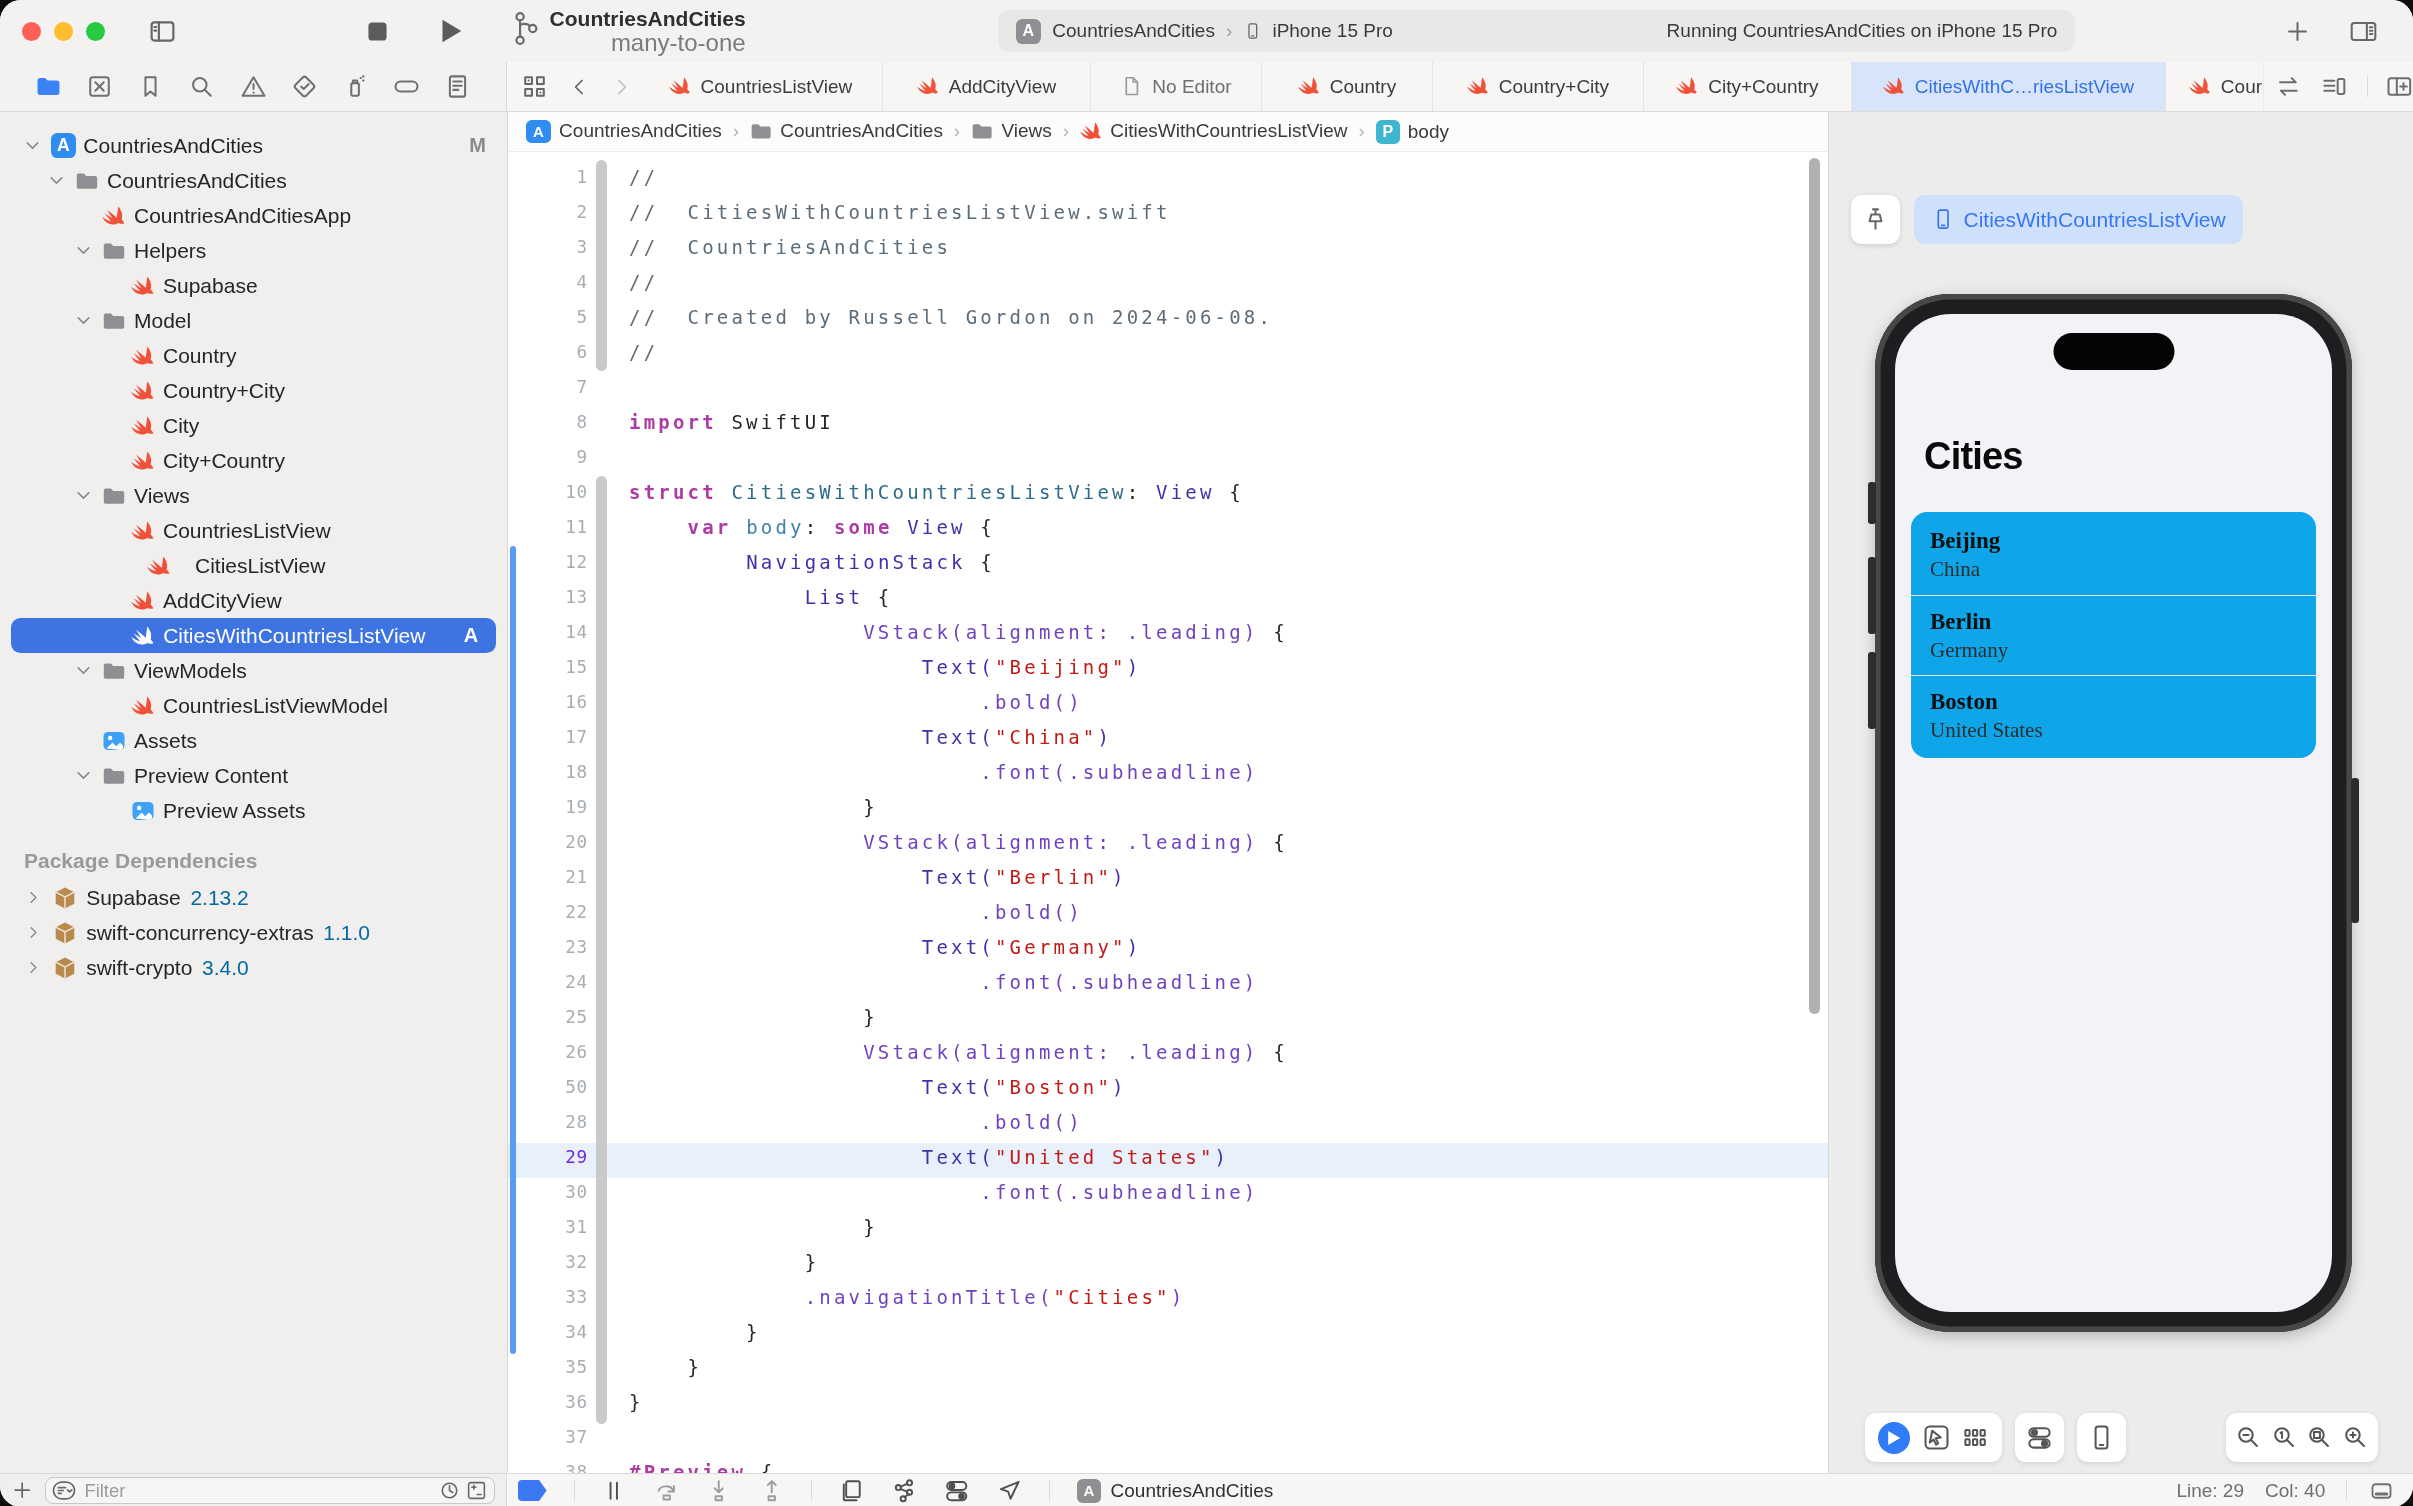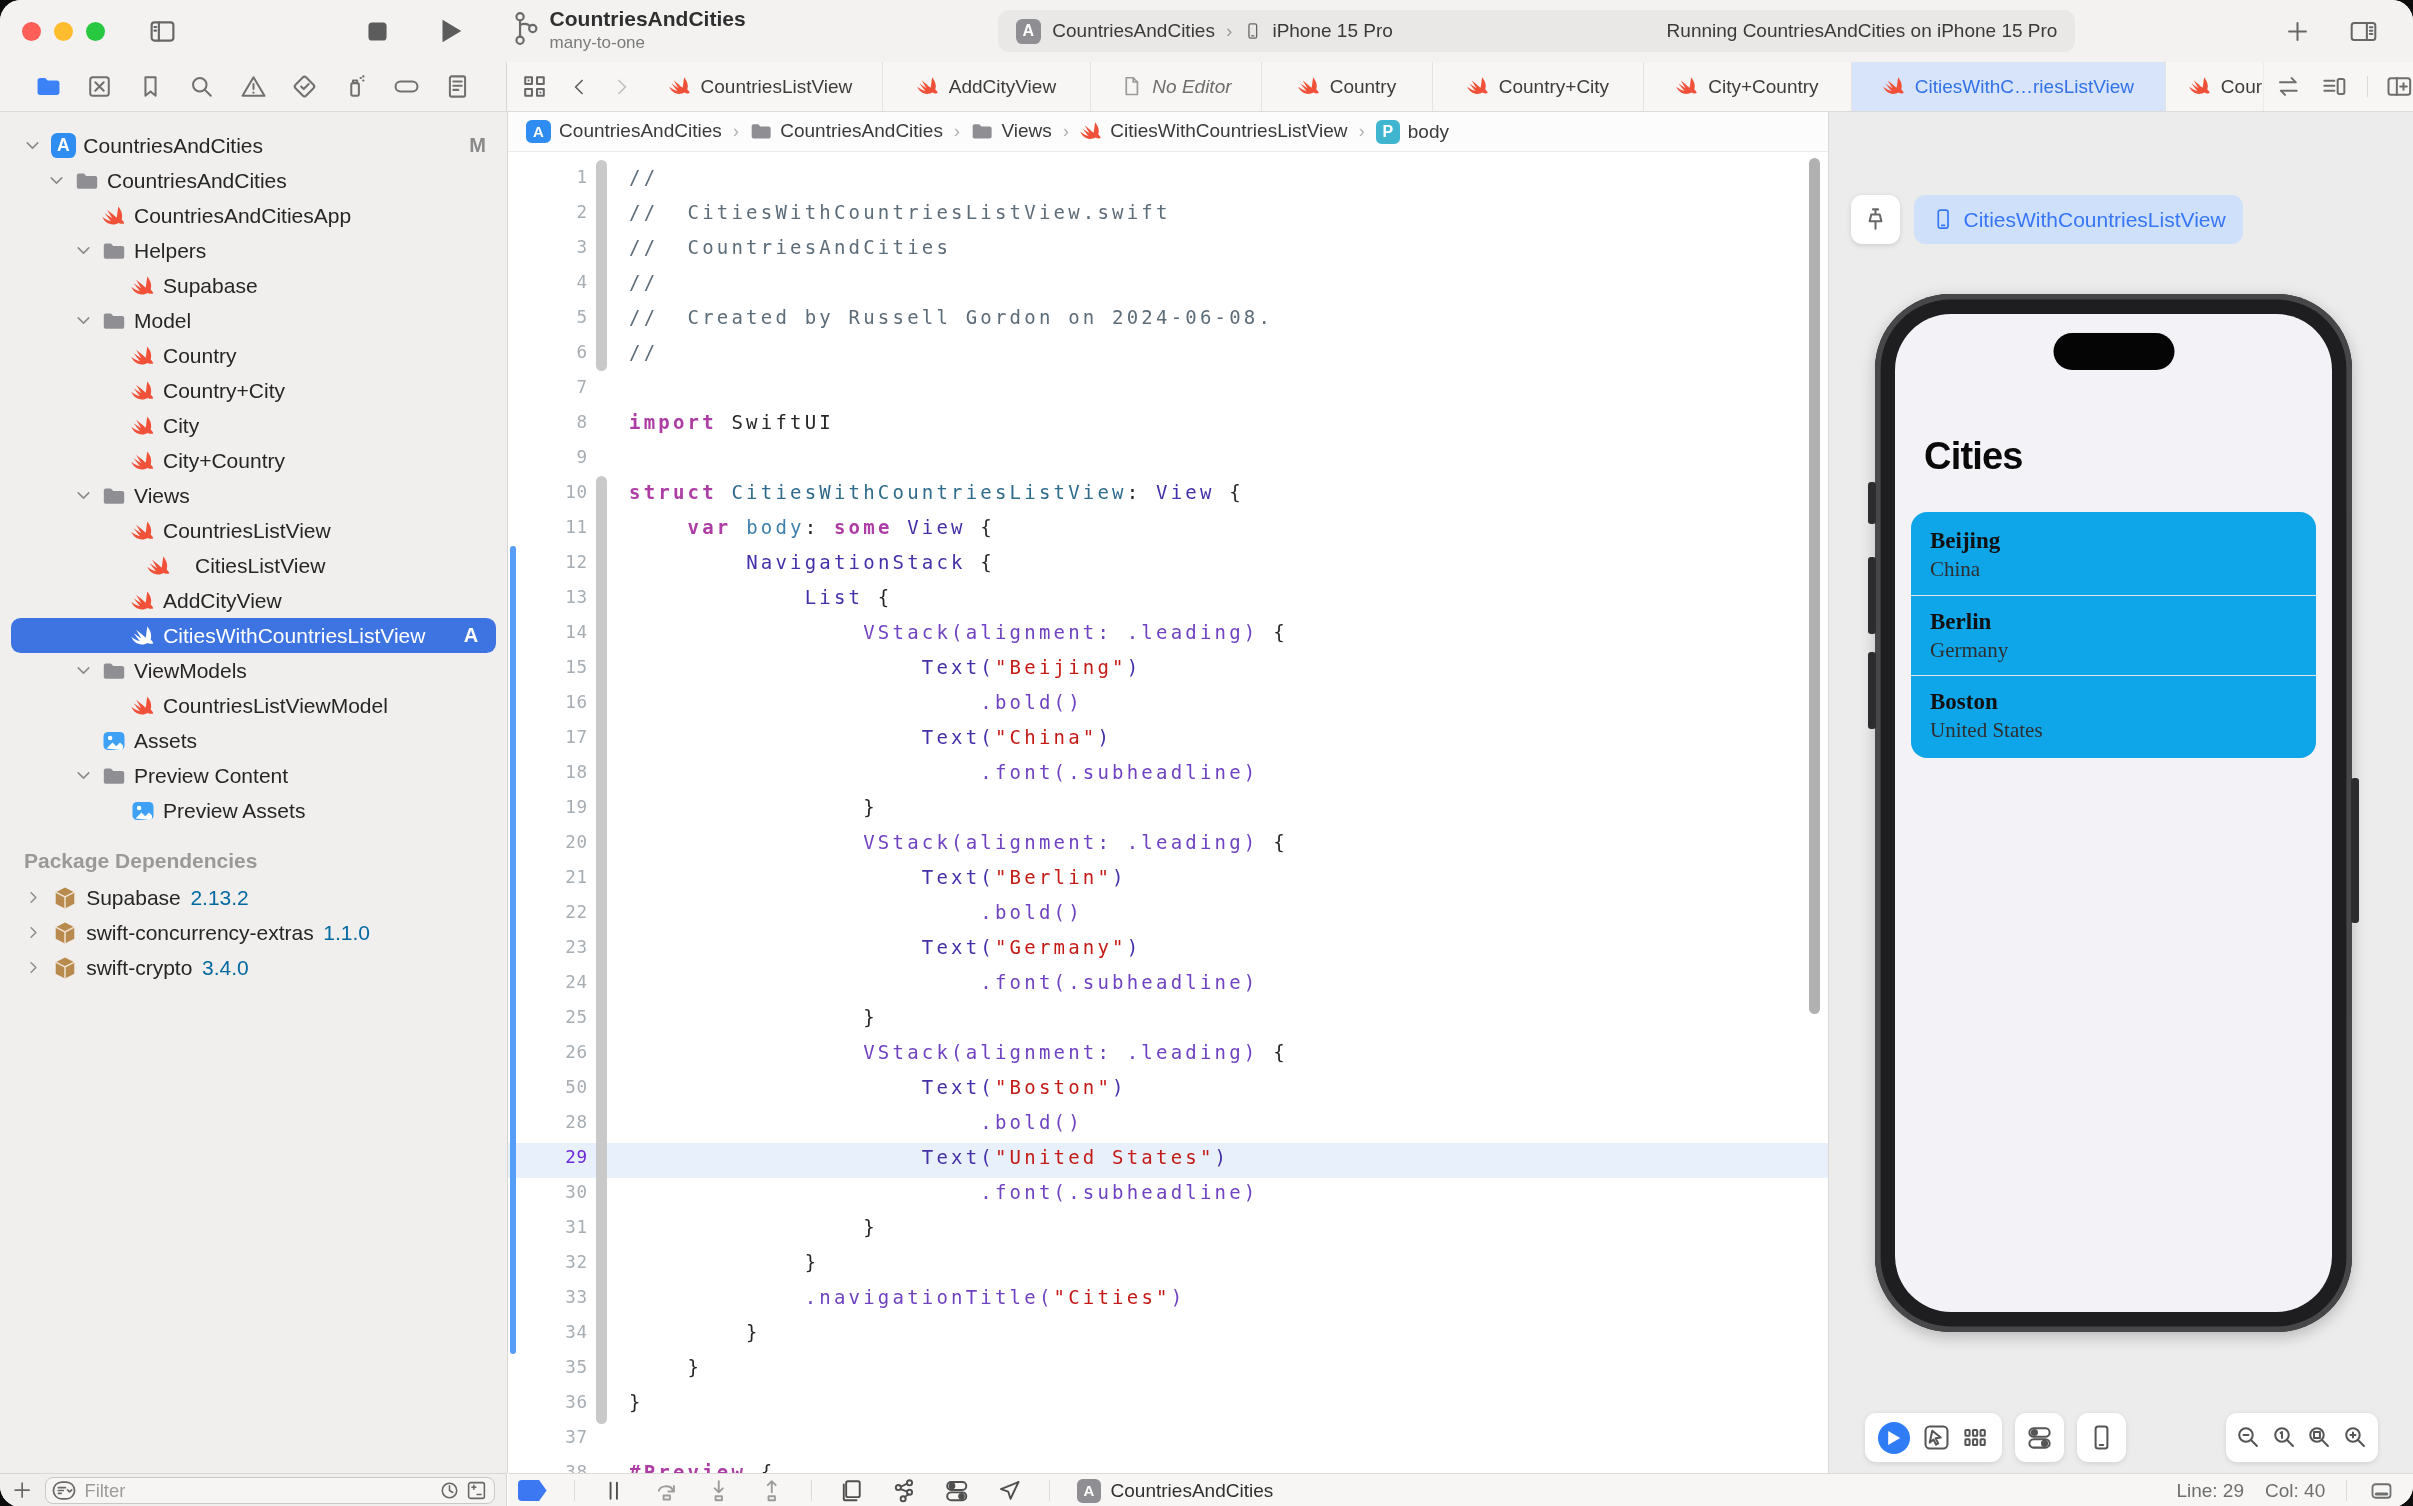--- a/index.html
+++ b/index.html
@@ -11,21 +11,21 @@
 
   
   #titlebar{left:0;top:0;width:2413px;height:62px;background:#f3f2f1;border-bottom:0.8px solid #dedddc;}
   .light{position:absolute;top:21.5px;width:19px;height:19px;border-radius:50%;}
   #toolbar-side-toggle{left:148px;top:17px;width:29px;height:29px;}
   #stop-btn{left:363px;top:17px;width:29px;height:29px;color:#5c5c5c;}
   #play-btn{left:435px;top:15px;width:30px;height:32px;color:#5c5c5c;}
   #scheme{left:511px;top:6.4px;display:flex;gap:9.6px;}
   #scheme .branch{width:29px;height:45px;color:#6a6a6a;}
   #scheme-title{font-size:21px;font-weight:bold;color:#2f2f2f;line-height:25.5px;}
-  #scheme-sub{font-size:17px;color:#7b7b7b;line-height:22.3px;}
+  #scheme-sub{font-size:24px;color:#7b7b7b;line-height:22.3px;text-align:right;}
   #device-pill{left:998px;top:10.4px;width:1077px;height:42px;background:#e9e8e7;border-radius:11.2px;
                display:flex;align-items:center;gap:11.2px;padding:0 17.6px;box-sizing:border-box;font-size:19px;color:#3a3a3a;}
   .dark-badge{background:#8e8e93;color:#fff;border-radius:6.4px;font-weight:bold;display:flex;align-items:center;justify-content:center;}
   #pill-app-badge{width:25.5px;height:25.5px;font-size:16px;}
   .pill-sep{color:#9a9a9a;font-size:19px;}
   #pill-status{margin-left:auto;}
   #add-tab-btn{left:2284px;top:17.6px;width:27px;height:27px;}
   #inspector-btn{left:2345px;top:17.6px;width:37px;height:27px;}
 
   
@@ -282,21 +282,21 @@
             <span>CountriesListView</span>
           </div>
           <div class="tab" style="flex-basis: 208px;">
             <span class="ic">
               <svg viewBox="0 0 16 16" class="swifticon">
                 <path fill="#f05138" d="M10.9 1.6c2.4 3 3.1 6.2 2.2 8.7.9.9 1.6 2 1.8 2.5-.7.5-2.3.6-3.7-.2-1.1.6-2.4 1-3.9 1-3.2 0-6-2.1-7.1-5.1 1.6 1.3 3.6 2.5 5.8 3L1.7 6.1l5.1 3.4L3.4 3.9c2.5 1.9 5 4.1 6.3 5.3.6-1.7.5-4.5 1.2-7.6z"></path>
               </svg>
             </span>
             <span>AddCityView</span>
           </div>
-          <div class="tab" style="flex-basis: 171px; font-style: italic;">
+          <div class="tab" style="flex-basis: 171px;">
             <span class="ic" style="color: rgb(154, 154, 154);">
               <svg viewBox="0 0 32 32" fill="none" stroke="currentColor" stroke-width="2.4" stroke-linecap="round" stroke-linejoin="round">
                 <path d="M9 4h10l6 6v18H9z"></path>
                 <path d="M19 4v6h6"></path>
               </svg>
             </span>
             <span style="color: rgb(110, 110, 110);">No Editor</span>
           </div>
           <div class="tab" style="flex-basis: 171px;">
             <span class="ic">

